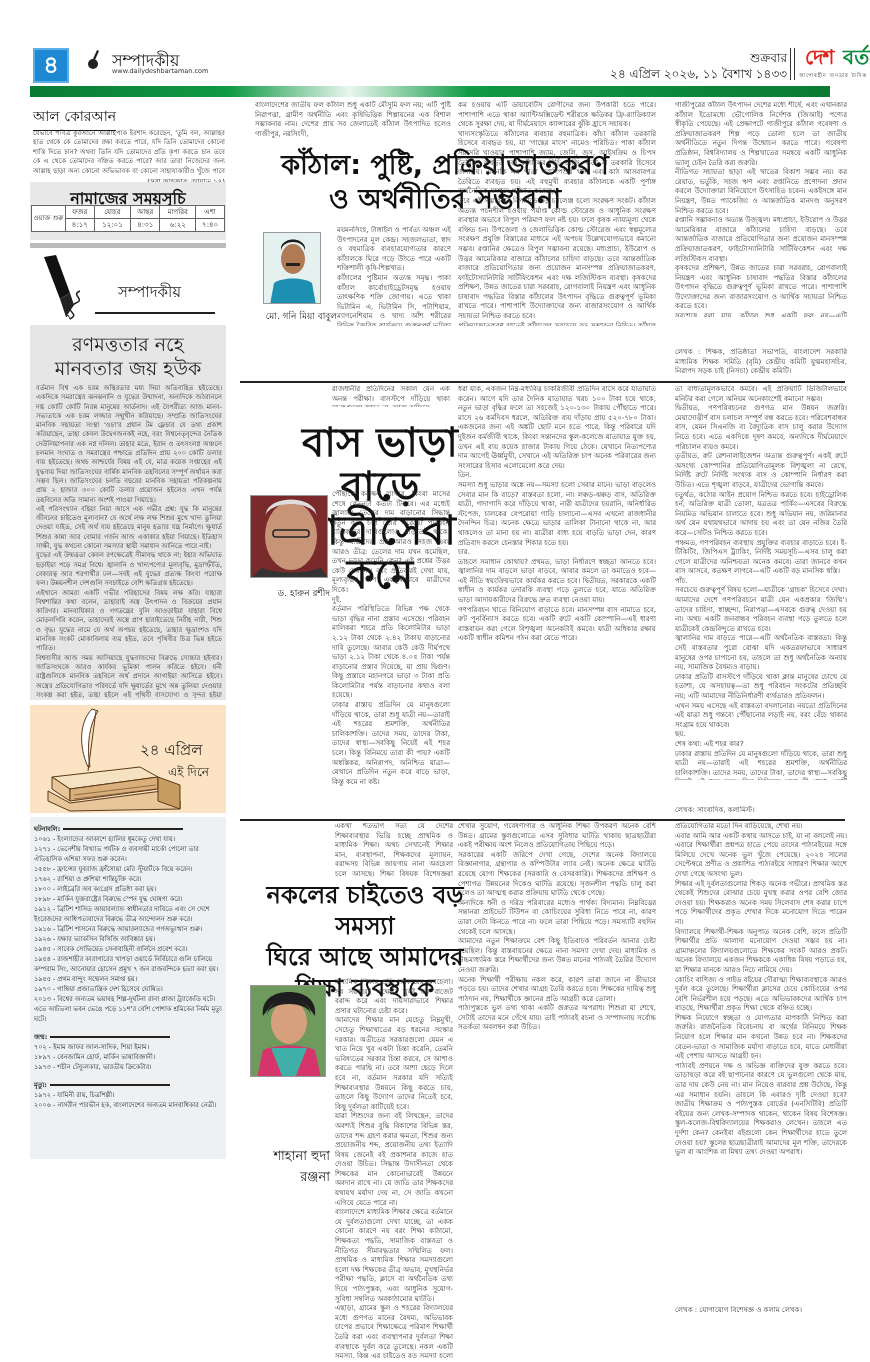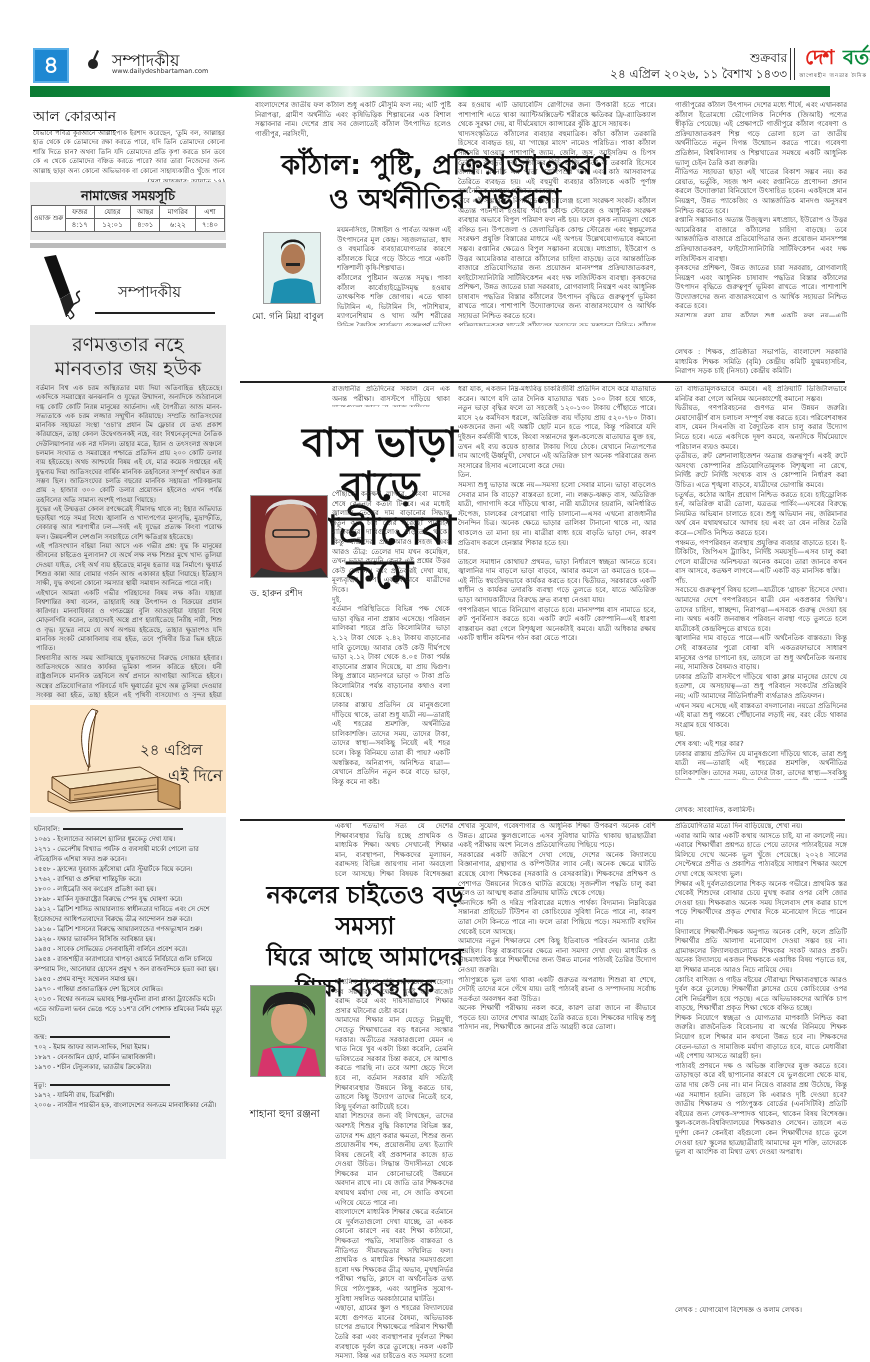--- a/index.html
+++ b/index.html
@@ -15,42 +15,42 @@
 .date{left:520px;top:65px;width:267px;text-align:right;font-size:12px;color:#222}
 .dbl-line{left:790px;top:48px;width:5px;height:32px;border-left:1.5px solid #333;border-right:1.5px solid #333}
 .logo-red{left:805px;top:42px;font:bold 20px "DejaVu Sans",sans-serif;color:#e2231a;letter-spacing:-1px}
 .logo-green{left:843px;top:42px;font:bold 20px "DejaVu Sans",sans-serif;color:#0a8a3c}
 .logo-tag{left:750px;top:72px;width:117px;text-align:right;font-size:5px;color:#333;letter-spacing:1px}
 .green-bar{left:30px;top:86px;width:800px;height:11px;background:linear-gradient(90deg,#0b7a33 0%,#0f9a45 25%,#e9f6ee 40%,#0f9a45 55%,#0b7a33 100%)}
 .quran-title{left:33px;top:105px;font-size:14px;color:#111;border-bottom:1.5px solid #111;padding-bottom:1px}
 .quran-text{left:33px;top:129px;width:192px;font-size:6.6px;line-height:9.4px}
 .quran-ref{left:33px;top:176px;width:192px;text-align:right;font-size:7px;color:#111}
 .prayer-box{left:30px;top:182px;width:196px;height:58px;background:#e8e8e8}
-.prayer-title{left:30px;top:186px;width:196px;text-align:center;font-size:13px;font-weight:bold;color:#111}
+.prayer-title{left:30px;top:186px;width:196px;text-align:center;font-size:16px;font-weight:bold;color:#111}
 .prayer-table{left:31px;top:205px;width:194px;border-collapse:collapse;background:#fff;font-size:7px}
 .prayer-table td{border:1px solid #666;text-align:center;height:12px;color:#222}
 .prayer-under{left:30px;top:243px;width:196px;height:5px;background:#bbb}
 .edit-pen{left:30px;top:255px;width:60px;height:75px}
 .edit-label{left:118px;top:280px;font-size:15px;color:#222}
 .edit-line{left:95px;top:312px;width:120px;height:2px;background:#222}
 .editorial-box{left:30px;top:325px;width:196px;height:375px;background:#e6e6e6}
 .editorial-title{left:30px;top:332px;width:196px;text-align:center;font-size:19px;line-height:24px;color:#222}
 .editorial-body{left:36px;top:384px;width:186px;height:314px;font-size:6.6px;line-height:9.3px}
 .day-illus{left:30px;top:705px;width:196px;height:108px;background:#fbe3c3}
 .day-date{left:140px;top:738px;font-size:15px;color:#222}
-.day-sub{left:168px;top:763px;font-size:16px;color:#222}
+.day-sub{left:168px;top:763px;font-size:12px;color:#222}
 .events-box{left:30px;top:817px;width:196px;height:342px;background:#eef0f2}
 .events{left:34px;top:820px;width:188px;font-size:6.5px;line-height:10px;color:#222}
-.ev-head{display:flex;align-items:center;gap:3px;font-weight:normal;margin-top:4px}
+.ev-head{display:flex;align-items:center;gap:3px;font-weight:bold;margin-top:4px}
 .ev-head .ln{flex:0 0 120px;height:1.5px;background:#222}
 .ev-item{margin:0}
 .divider-h{height:1.5px;background:#222}
 .headline{color:#111;text-align:center;font-weight:bold}
 .photo{border:1px solid #999;overflow:hidden}
-.byline{font-size:9px;color:#222;text-align:left}
+.byline{font-size:9px;color:#222;text-align:right}
 </style>
 </head>
 <body>
 
 <div class="abs hd-num">
     <span>৪</span>
   </div>
 <svg class="abs pen-mini" viewBox="0 0 14 20">
     <path d="M9 0 L11 1 L7 10 L5 9 Z" fill="#222"></path>
     <ellipse cx="5" cy="14" rx="5" ry="5" fill="#222"></ellipse>
@@ -100,22 +100,22 @@
 </svg>
 <div class="abs edit-label">সম্পাদকীয়</div>
 <div class="abs edit-line"></div>
 <div class="abs editorial-box"></div>
 <div class="abs editorial-title">
   <div>রণমত্ততার নহে</div>
   <div>মানবতার জয় হউক</div>
 </div>
 <div class="abs p editorial-body">
   <p>বর্তমান বিশ্ব এক চরম অস্থিরতার মধ্য দিয়া অতিবাহিত হইতেছে। একদিকে সমরাস্ত্রের ঝনঝনানি ও যুদ্ধের উন্মাদনা, অন্যদিকে জঠরানলে দগ্ধ কোটি কোটি নিরন্ন মানুষের আর্তনাদ। এই বৈপরীত্য আজ মানব-সভ্যতাকে এক চরম লজ্জার সম্মুখীন করিয়াছে। সম্প্রতি জাতিসংঘের মানবিক সহায়তা সংস্থা 'ওচা'র প্রধান টম ফ্লেচার যে তথ্য প্রকাশ করিয়াছেন, তাহা কেবল উদ্বেগজনকই নহে, বরং বিশ্বনেতৃবৃন্দের নৈতিক দেউলিয়াপনার এক নগ্ন দলিল। তাহার মতে, ইরান ও তৎসংলগ্ন অঞ্চলে চলমান সংঘাত ও সমরাস্ত্রের পশ্চাতে প্রতিদিন প্রায় ২০০ কোটি ডলার ব্যয় হইতেছে। অথচ আশ্চর্যের বিষয় এই যে, মাত্র কয়েক সপ্তাহের এই যুদ্ধব্যয় দিয়া জাতিসংঘের বার্ষিক মানবিক তহবিলের সম্পূর্ণ অর্থায়ন করা সম্ভব ছিল। জাতিসংঘের চলতি বছরের মানবিক সহায়তা পরিকল্পনায় প্রায় ২ হাজার ৩০০ কোটি ডলার প্রয়োজন হইলেও এখন পর্যন্ত তহবিলের অতি সামান্য অংশই পাওয়া গিয়াছে।</p>
+  <p>এই পরিসংখ্যান বহিয়া নিয়া আসে এক গভীর প্রশ্ন: যুদ্ধ কি মানুষের জীবনের চাইতেও মূল্যবান? যে অর্থে লক্ষ লক্ষ শিশুর মুখে খাদ্য তুলিয়া দেওয়া যাইত, সেই অর্থ ব্যয় হইতেছে মানুষ হত্যার যন্ত্র নির্মাণে। ক্ষুধার্ত শিশুর কান্না আর বোমার গর্জন আজ একাকার হইয়া গিয়াছে। ইতিহাস সাক্ষী, যুদ্ধ কখনো কোনো সমস্যার স্থায়ী সমাধান আনিতে পারে নাই।</p>
   <p>যুদ্ধের এই উন্মত্ততা কেবল রণক্ষেত্রেই সীমাবদ্ধ থাকে না; ইহার অভিঘাত ছড়াইয়া পড়ে সমগ্র বিশ্বে। জ্বালানি ও খাদ্যপণ্যের মূল্যবৃদ্ধি, মুদ্রাস্ফীতি, বেকারত্ব আর শরণার্থীর ঢল—সবই এই যুদ্ধের প্রত্যক্ষ কিংবা পরোক্ষ ফল। উন্নয়নশীল দেশগুলি সবচাইতে বেশি ক্ষতিগ্রস্ত হইতেছে।</p>
-  <p>এই পরিসংখ্যান বহিয়া নিয়া আসে এক গভীর প্রশ্ন: যুদ্ধ কি মানুষের জীবনের চাইতেও মূল্যবান? যে অর্থে লক্ষ লক্ষ শিশুর মুখে খাদ্য তুলিয়া দেওয়া যাইত, সেই অর্থ ব্যয় হইতেছে মানুষ হত্যার যন্ত্র নির্মাণে। ক্ষুধার্ত শিশুর কান্না আর বোমার গর্জন আজ একাকার হইয়া গিয়াছে। ইতিহাস সাক্ষী, যুদ্ধ কখনো কোনো সমস্যার স্থায়ী সমাধান আনিতে পারে নাই।</p>
   <p>এইখানে আমরা একটি গভীর পরিহাসের বিষয় লক্ষ করি। যাহারা বিশ্বশান্তির কথা বলেন, তাহারাই অস্ত্র উৎপাদন ও বিক্রয়ের প্রধান কারিগর। মানবাধিকার ও গণতন্ত্রের বুলি আওড়াইয়া যাহারা বিশ্বে মোড়লগিরি করেন, তাহাদেরই অস্ত্রে প্রাণ হারাইতেছে নিরীহ নারী, শিশু ও বৃদ্ধ। যুদ্ধের নামে যে অর্থ অপচয় হইতেছে, তাহার ক্ষুদ্রাংশও যদি মানবিক সংকট মোকাবিলায় ব্যয় হইত, তবে পৃথিবীর চিত্র ভিন্ন হইতে পারিত।</p>
   <p>বিশ্ববাসীর আজ সময় আসিয়াছে যুদ্ধবাজদের বিরুদ্ধে সোচ্চার হইবার। জাতিসংঘকে আরও কার্যকর ভূমিকা পালন করিতে হইবে। ধনী রাষ্ট্রগুলিকে মানবিক তহবিলে অর্থ প্রদানে আগাইয়া আসিতে হইবে। অস্ত্রের প্রতিযোগিতার পরিবর্তে যদি ক্ষুধার্তের মুখে অন্ন তুলিয়া দেওয়ার সংকল্প করা হইত, তাহা হইলে এই পৃথিবী বাসযোগ্য ও সুন্দর হইয়া উঠিত। যুদ্ধ কখনো শান্তি আনিতে পারে না, বরং ইহা কেবল বিনাশেরই বার্তা বহন করে। বিশ্ববিবেকের নিকট আমাদের আকুল আবেদন—রণমত্ততা বন্ধ হউক, মানবতার জয় হউক। সমরাস্ত্রের অর্থ ব্যয় করা হউক মুমূর্ষু মানুষের জীবন রক্ষায়। নচেৎ ইতিহাস কাহাকেও ক্ষমা করিবে না।</p>
 </div>
 
 <div class="abs day-illus">
   <svg width="196" height="108" viewBox="0 0 196 108">
     <path d="M62 4 C50 16,48 40,58 62 L60 62 C56 40,60 18,68 6 Z" fill="#fff" stroke="#5a3a1a" stroke-width="1"></path>
     <line x1="66" y1="6" x2="58" y2="66" stroke="#5a3a1a" stroke-width="1"></line>
     <path d="M22 72 L110 62 L128 72 L40 84 Z" fill="#f5e2c0" stroke="#5a3a1a"></path>
     <path d="M22 72 L40 84 L40 96 L22 84 Z" fill="#e8c69a" stroke="#5a3a1a"></path>
@@ -262,35 +262,35 @@
 <div class="abs photo" style="left:250px;top:985px;width:76px;height:92px">
   <svg width="76" height="92" viewBox="0 0 76 92">
       <rect width="76" height="92" fill="#6e9a5e"></rect>
       <ellipse cx="38" cy="36" rx="18" ry="22" fill="#d7a07c"></ellipse>
       <path d="M16 30 C16 8,60 8,60 30 C60 14,16 14,16 30 Z" fill="#1e1e1e"></path>
       <path d="M12 30 C10 14,22 6,38 6 C54 6,66 14,64 30 L58 22 C52 12,24 12,18 22 Z" fill="#1e1e1e"></path>
       <path d="M6 92 L12 64 C26 58,50 58,64 64 L70 92 Z" fill="#d6356b"></path>
       <path d="M20 62 L56 62 L44 92 L32 92 Z" fill="#3fb0a8"></path>
     </svg>
 </div>
-<div class="abs byline" style="left:250px;top:1106px;width:80px;font-size:10px">শাহানা হুদা রঞ্জনা</div>
+<div class="abs byline" style="left:250px;top:1146px;width:80px;font-size:13px">শাহানা হুদা রঞ্জনা</div>
 <div class="abs p" style="left:335px;top:978px;width:118px;height:380px">
   <p>মাধ্যমিক শিক্ষার প্রতি সরকারের অবহেলা। সব সরকারই এক্ষেত্রে খুবই কম বাজেট বরাদ্দ করে এবং দায়সারাভাবে শিক্ষার প্রসার ঘটানোর চেষ্টা করে।</p>
   <p>আমাদের শিক্ষার মান যেহেতু নিম্নমুখী, সেহেতু শিক্ষাখাতের বড় ধরনের সংস্কার দরকার। অতীতের সরকারগুলো যেমন এ খাত নিয়ে খুব একটা চিন্তা করেনি, তেমনি ভবিষ্যতের সরকার চিন্তা করবে, সে আশাও করতে পারছি না। তবে আশা ছেড়ে দিলে হবে না, বর্তমান সরকার যদি সত্যিই শিক্ষাব্যবস্থার উন্নয়নে কিছু করতে চায়, তাহলে কিছু উদ্যোগ তাদের নিতেই হবে, কিছু দুর্বলতা কাটিয়েই হবে।</p>
   <p>যারা শিশুদের জন্য বই লিখছেন, তাদের অবশ্যই শিশুর বুদ্ধি বিকাশের বিভিন্ন স্তর, তাদের শব্দ গ্রহণ করার ক্ষমতা, শিশুর জন্য প্রয়োজনীয় শব্দ, প্রয়োজনীয় তথ্য ইত্যাদি বিষয় জেনেই বই প্রকাশনার কাজে হাত দেওয়া উচিত। সিদ্ধান্ত উদাসীনতা থেকে শিক্ষকের মান কোনোভাবেই উন্নয়নে অবদান রাখে না। যে জাতি তার শিক্ষকদের যথাযথ মর্যাদা দেয় না, সে জাতি কখনো এগিয়ে যেতে পারে না।</p>
   <p>বাংলাদেশে মাধ্যমিক শিক্ষার ক্ষেত্রে বর্তমানে যে দুর্বলতাগুলো দেখা যাচ্ছে, তা একক কোনো কারণে নয় বরং শিক্ষা কাঠামো, শিক্ষকতা পদ্ধতি, সামাজিক বাস্তবতা ও নীতিগত সীমাবদ্ধতার সম্মিলিত ফল। প্রাথমিক ও মাধ্যমিক শিক্ষার সমস্যাগুলো হলো দক্ষ শিক্ষকের তীব্র অভাব, মুখস্থনির্ভর পরীক্ষা পদ্ধতি, ক্লাসে বা অর্থনৈতিক তথ্য দিয়ে পাঠ্যপুস্তক, এবং আধুনিক সুযোগ-সুবিধা সম্বলিত অবকাঠামোর ঘাটতি।</p>
   <p>এছাড়া, গ্রামের স্কুল ও শহরের বিদ্যালয়ের মধ্যে গুণগত মানের বৈষম্য, অভিভাবক চাপের প্রভাবে শিক্ষাক্ষেত্রে পরিমাণ শিক্ষার্থী তৈরি করা এবং ব্যবস্থাপনার দুর্বলতা শিক্ষা ব্যবস্থাকে দুর্বল করে তুলেছে। নকল একটি সমস্যা, কিন্তু এর চাইতেও বড় সমস্যা হলো শিক্ষার মূল কাঠামোর দুর্বলতা। এই দুর্বলতা দূর করতে না পারলে শিক্ষার মানোন্নয়ন সম্ভব নয়।</p>
 </div>
 <div class="abs p" style="left:458px;top:822px;width:198px;height:536px">
   <p>শেখার সুযোগ, গবেষণাগার ও আধুনিক শিক্ষা উপকরণ অনেক বেশি উন্নত। গ্রামের স্কুলগুলোতে এসব সুবিধার ঘাটতি থাকায় ছাত্রছাত্রীরা একই পরীক্ষায় অংশ নিলেও প্রতিযোগিতায় পিছিয়ে পড়ে।</p>
   <p>সরকারের একটি জরিপে দেখা গেছে, দেশের অনেক বিদ্যালয়ে বিজ্ঞানাগার, গ্রন্থাগার ও কম্পিউটার ল্যাব নেই। অনেক ক্ষেত্রে ঘাটতি রয়েছে যোগ্য শিক্ষকের (সরকারি ও বেসরকারি)। শিক্ষকদের প্রশিক্ষণ ও পেশাগত উন্নয়নের দিকেও ঘাটতি রয়েছে। সৃজনশীল পদ্ধতি চালু করা হলেও তা আত্মস্থ করার প্রক্রিয়ায় ঘাটতি থেকে গেছে।</p>
   <p>অন্যদিকে ধনী ও দরিদ্র পরিবারের মধ্যেও পার্থক্য বিদ্যমান। নিম্নবিত্তের সন্তানরা প্রাইভেট টিউশন বা কোচিংয়ের সুবিধা নিতে পারে না, কারণ তারা সেটা কিনতে পারে না। ফলে তারা পিছিয়ে পড়ে। সমস্যাটি বহুদিন থেকেই চলে আসছে।</p>
   <p>আমাদের নতুন শিক্ষাক্রমে বেশ কিছু ইতিবাচক পরিবর্তন আনার চেষ্টা হয়েছিল। কিন্তু বাস্তবায়নের ক্ষেত্রে নানা সমস্যা দেখা দেয়। মাধ্যমিক ও উচ্চমাধ্যমিক স্তরে শিক্ষার্থীদের জন্য উন্নত মানের পাঠ্যবই তৈরির উদ্যোগ নেওয়া জরুরি।</p>
+  <p>অনেক শিক্ষার্থী পরীক্ষায় নকল করে, কারণ তারা জানে না কীভাবে পড়তে হয়। তাদের শেখার আগ্রহ তৈরি করতে হবে। শিক্ষকের দায়িত্ব শুধু পাঠদান নয়, শিক্ষার্থীকে জ্ঞানের প্রতি আগ্রহী করে তোলা।</p>
   <p>পাঠ্যপুস্তকে ভুল তথ্য থাকা একটি গুরুতর অপরাধ। শিশুরা যা শেখে, সেটাই তাদের মনে গেঁথে যায়। তাই পাঠ্যবই রচনা ও সম্পাদনায় সর্বোচ্চ সতর্কতা অবলম্বন করা উচিত।</p>
-  <p>অনেক শিক্ষার্থী পরীক্ষায় নকল করে, কারণ তারা জানে না কীভাবে পড়তে হয়। তাদের শেখার আগ্রহ তৈরি করতে হবে। শিক্ষকের দায়িত্ব শুধু পাঠদান নয়, শিক্ষার্থীকে জ্ঞানের প্রতি আগ্রহী করে তোলা।</p>
 </div>
 <div class="abs p" style="left:675px;top:822px;width:172px;height:478px">
   <p>প্রতিযোগিতার মতো দিন বাড়িয়েছে, শেখা নয়।</p>
   <p>এবার আমি আর একটি কথায় আসতে চাই, যা না বললেই নয়। এবারে শিক্ষার্থীরা প্রশ্নপত্র হাতে পেয়ে তাদের পাঠ্যবইয়ের সঙ্গে মিলিয়ে দেখে অনেক ভুল খুঁজে পেয়েছে। ২০২৪ সালের সেপ্টেম্বরে প্রণীত ও প্রকাশিত পাঠ্যবইয়ে সাধারণ শিক্ষার অংশে দেখা গেছে অসংখ্য ভুল।</p>
   <p>শিক্ষার এই দুর্বলতাগুলোর শিকড় অনেক গভীরে। প্রাথমিক স্তর থেকেই শিশুদের বোঝার চেয়ে মুখস্থ করার ওপর বেশি জোর দেওয়া হয়। শিক্ষকরাও অনেক সময় সিলেবাস শেষ করার চাপে পড়ে শিক্ষার্থীদের প্রকৃত শেখার দিকে মনোযোগ দিতে পারেন না।</p>
   <p>বিদ্যালয়ে শিক্ষার্থী-শিক্ষক অনুপাত অনেক বেশি, ফলে প্রতিটি শিক্ষার্থীর প্রতি আলাদা মনোযোগ দেওয়া সম্ভব হয় না। গ্রামাঞ্চলের বিদ্যালয়গুলোতে শিক্ষকের সংকট আরও প্রকট। অনেক বিদ্যালয়ে একজন শিক্ষককে একাধিক বিষয় পড়াতে হয়, যা শিক্ষার মানকে আরও নিচে নামিয়ে দেয়।</p>
   <p>কোচিং বাণিজ্য ও গাইড বইয়ের দৌরাত্ম্য শিক্ষাব্যবস্থাকে আরও দুর্বল করে তুলেছে। শিক্ষার্থীরা ক্লাসের চেয়ে কোচিংয়ের ওপর বেশি নির্ভরশীল হয়ে পড়ছে। এতে অভিভাবকদের আর্থিক চাপ বাড়ছে, শিক্ষার্থীরা প্রকৃত শিক্ষা থেকে বঞ্চিত হচ্ছে।</p>
   <p>শিক্ষক নিয়োগে স্বচ্ছতা ও যোগ্যতার মাপকাঠি নিশ্চিত করা জরুরি। রাজনৈতিক বিবেচনায় বা অর্থের বিনিময়ে শিক্ষক নিয়োগ হলে শিক্ষার মান কখনো উন্নত হবে না। শিক্ষকদের বেতন-ভাতা ও সামাজিক মর্যাদা বাড়াতে হবে, যাতে মেধাবীরা এই পেশায় আসতে আগ্রহী হন।</p>
   <p>পাঠ্যবই প্রণয়নে দক্ষ ও অভিজ্ঞ ব্যক্তিদের যুক্ত করতে হবে। তাড়াহুড়া করে বই ছাপানোর কারণে যে ভুলগুলো থেকে যায়, তার দায় কেউ নেয় না। মান নিয়েও বারবার প্রশ্ন উঠেছে, কিন্তু এর সমাধান হয়নি। তাহলে কি এবারও দৃষ্টি দেওয়া হবে? জাতীয় শিক্ষাক্রম ও পাঠ্যপুস্তক বোর্ডের (এনসিটিবি) প্রতিটি বইয়ের জন্য লেখক-সম্পাদক থাকেন, থাকেন বিষয় বিশেষজ্ঞ। স্কুল-কলেজ-বিশ্ববিদ্যালয়ের শিক্ষকরাও লেখেন। তাহলে এত দুর্দশা কেন? কেনইবা বইগুলো কেন শিক্ষার্থীদের হাতে তুলে দেওয়া হয়? স্কুলের ছাত্রছাত্রীরাই আমাদের মূল শক্তি, তাদেরকে ভুল বা আংশিক বা মিথ্যা তথ্য দেওয়া অপরাধ।</p>
 </div>

